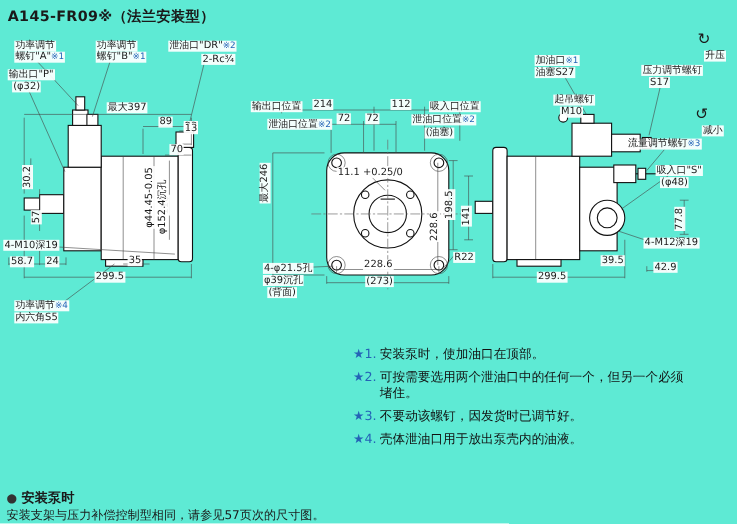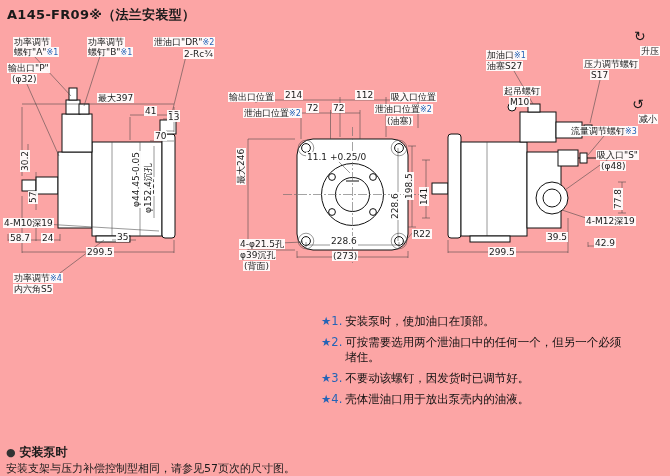--- a/index.html
+++ b/index.html
@@ -1,17 +1,17 @@
 <!DOCTYPE html>
 <html><head>
 <meta charset="utf-8">
 <style>
   *{margin:0;padding:0;box-sizing:border-box}
   html,body{background:#fff}
-  .page{position:relative;width:670px;height:476px;background:#fca5a5;overflow:hidden;
+  .page{position:relative;width:670px;height:476px;background:#5eead4;overflow:hidden;
         font-family:"DejaVu Sans","Liberation Sans",sans-serif;color:#1a1a1a}
   .title{position:absolute;left:7px;top:6px;font-size:13px;font-weight:bold;letter-spacing:.3px;white-space:nowrap}
   .art{position:absolute;left:0;top:0;width:670px;height:476px}
   .lbl{position:absolute;font-size:9px;line-height:1.15;white-space:nowrap;
        background:rgba(255,255,255,.92);padding:0 1px}
   .rot{transform:rotate(-90deg);transform-origin:0 0;background:rgba(255,255,255,.92)}
   .mk{color:#2463b6;font-size:8px}
   .icn{position:absolute;font-size:14px;line-height:1;color:#1a1a1a;background:transparent}
   .notes{position:absolute;left:321px;top:314px;width:345px;font-size:11.5px;line-height:1.3;color:#111}
   .note{display:flex;margin-bottom:6px}
@@ -180,21 +180,21 @@
 
   <span class="lbl" style="left:13px;top:37px">功率调节</span>
   <span class="lbl" style="left:13px;top:47px"><span>螺钉"A"</span><span class="mk">※1</span></span>
   <span class="lbl" style="left:87px;top:37px">功率调节</span>
   <span class="lbl" style="left:87px;top:47px"><span>螺钉"B"</span><span class="mk">※1</span></span>
   <span class="lbl" style="left:153px;top:37px"><span>泄油口"DR"</span><span class="mk">※2</span></span>
   <span class="lbl" style="left:183px;top:49px">2-Rc¾</span>
   <span class="lbl" style="left:7px;top:63px">输出口"P"</span>
   <span class="lbl" style="left:11px;top:74px">(φ32)</span>
   <span class="lbl" style="left:97px;top:93px">最大397</span>
-  <span class="lbl" style="left:144px;top:106px">41</span>
+  <span class="lbl" style="left:144px;top:106px">89</span>
   <span class="lbl" style="left:167px;top:110px">23</span>
   <span class="lbl" style="left:167px;top:112px">13</span>
   <span class="lbl" style="left:154px;top:131px">70</span>
   <span class="lbl rot" style="left:20px;top:172px">30.2</span>
   <span class="lbl rot" style="left:28px;top:204px">57</span>
   <span class="lbl rot" style="left:146px;top:196px">110</span>
   <span class="lbl rot" style="left:131px;top:208px">φ44.45-0.05</span>
   <span class="lbl rot" style="left:143px;top:214px">φ152.4沉孔</span>
   <span class="lbl" style="left:3px;top:218px">4-M10深19</span>
   <span class="lbl" style="left:9px;top:233px">58.7</span>

